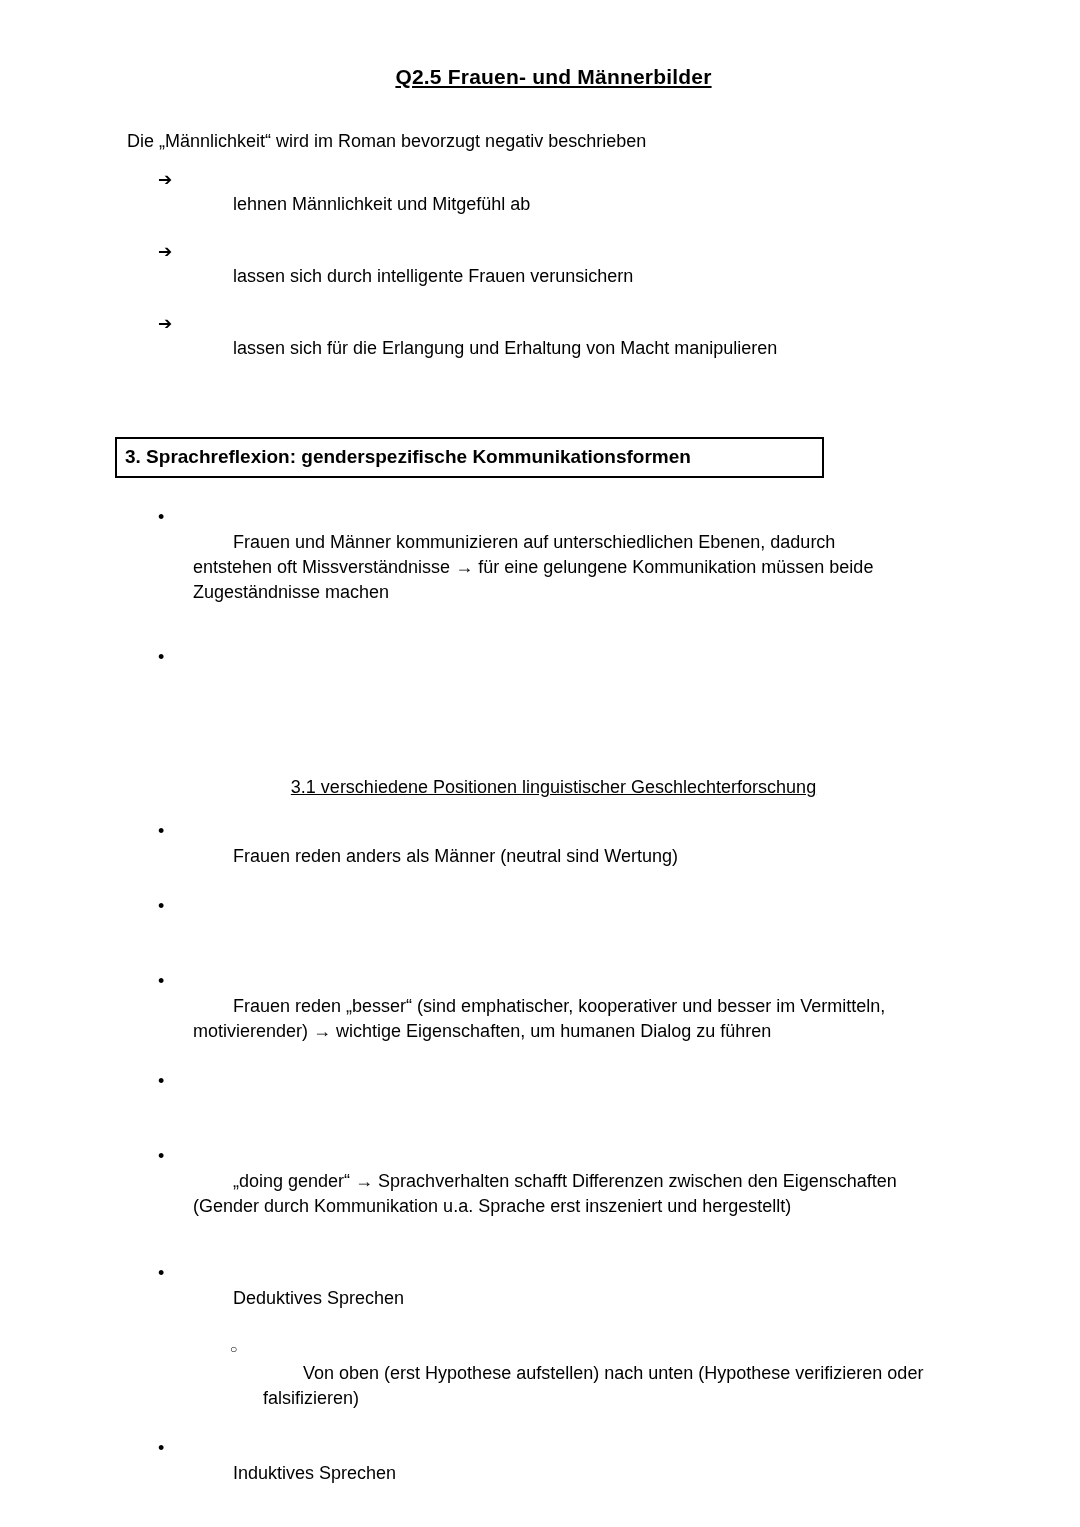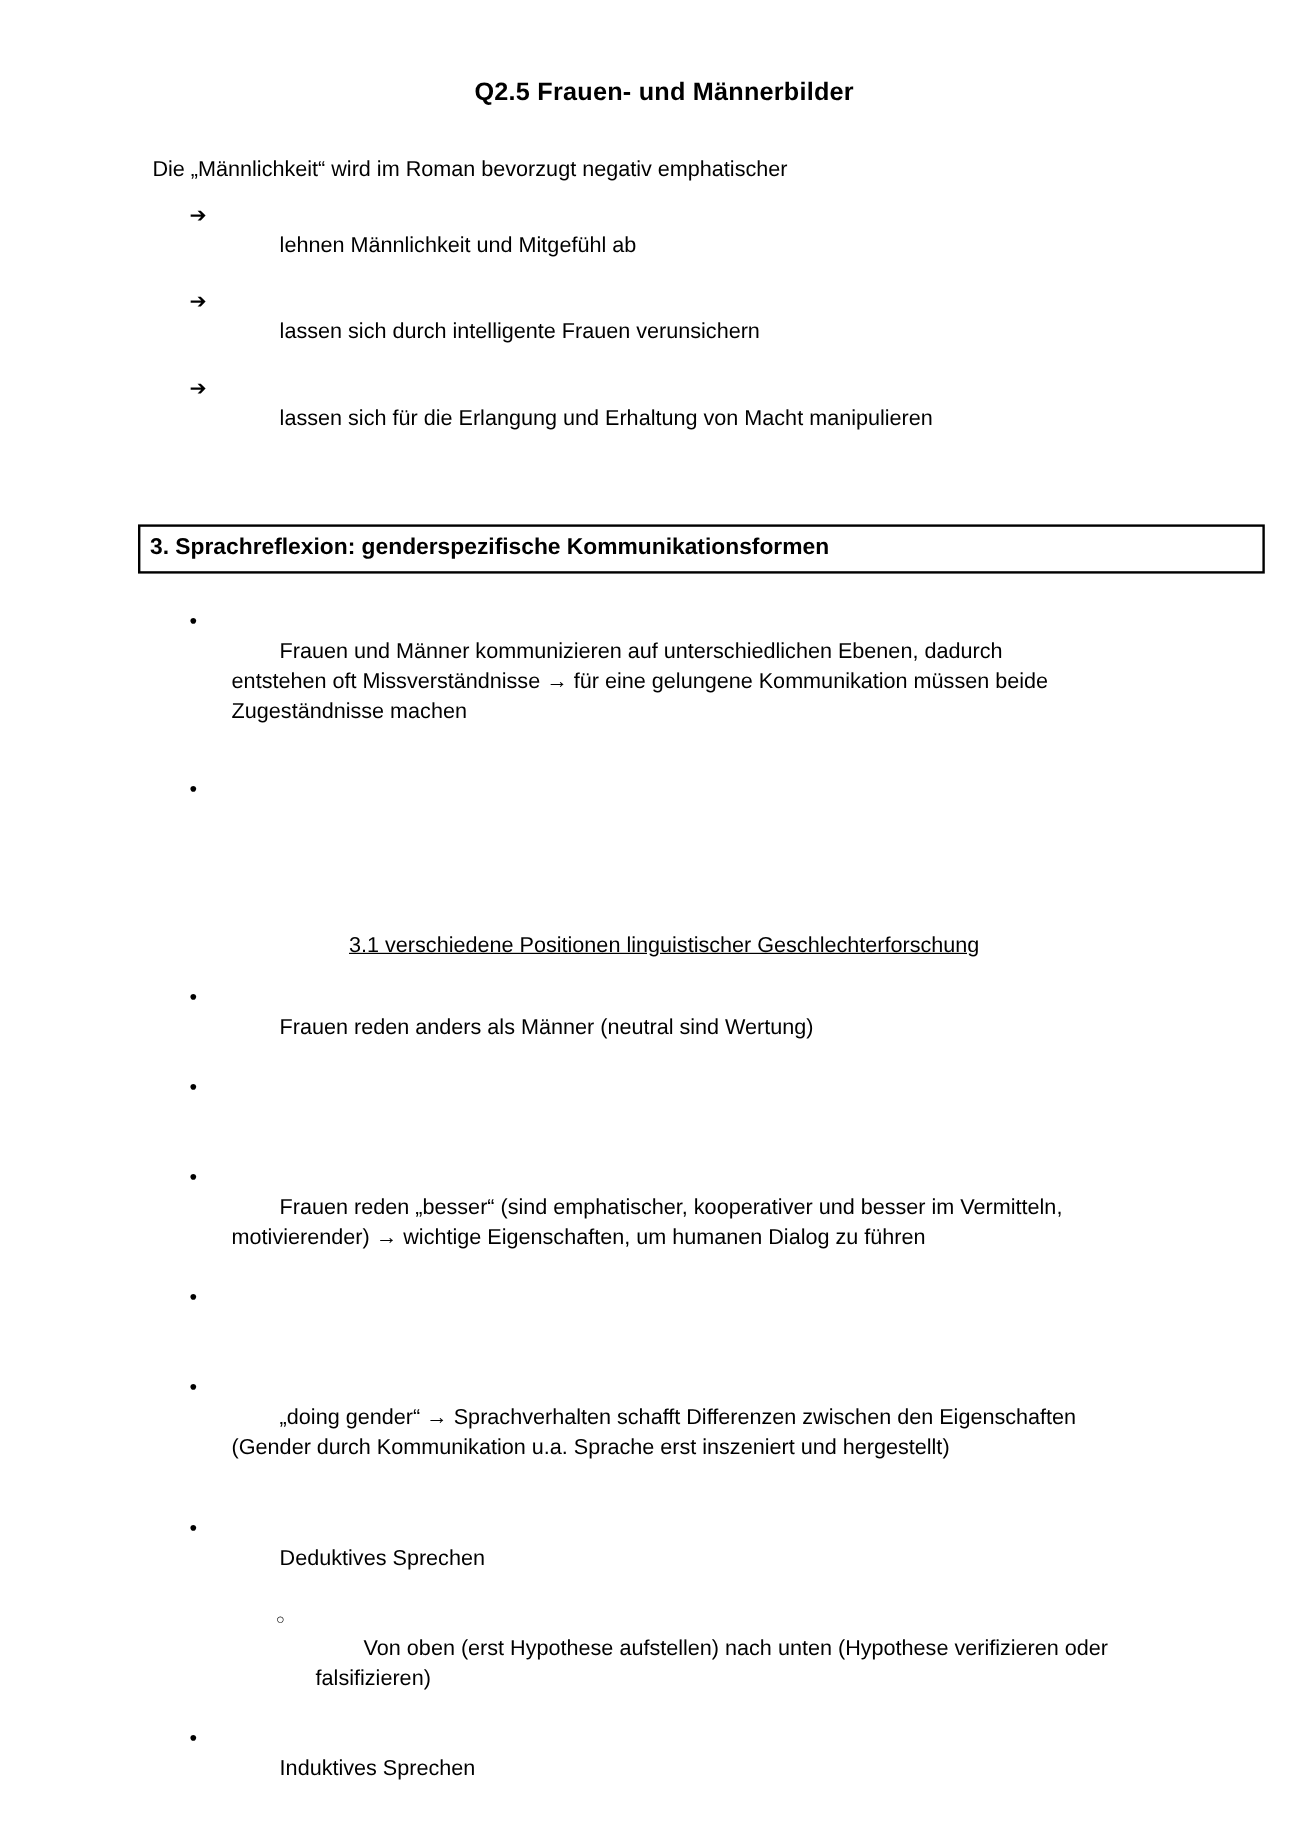--- a/index.html
+++ b/index.html
@@ -16,32 +16,33 @@
     box-sizing: border-box;
   }
   .content { padding: 62px 100px 0 127px; box-sizing: border-box; }
 
   .doc-title {
     font-size: 21px;
     font-weight: bold;
     line-height: 29px;
     text-align: center;
     letter-spacing: 0.2px;
+    text-decoration: underline;
   }
 
   .intro-lead { margin-top: 38px; white-space: pre-wrap; }
 
   .arrow-list { margin-top: 14px; }
   .arrow-item { position: relative; padding-left: 66px; line-height: 24px; white-space: pre-wrap; }
   .arrow-item .mark { position: absolute; left: 31px; top: 0; font-size: 17px; }
 
   .section-box {
     margin-top: 53px;
     margin-left: -12px;
-    width: 939px;
+    width: 709px;
     box-sizing: border-box;
     border: 2px solid #000000;
     padding: 5px 24px 7px 8px;
     font-size: 19px;
     font-weight: bold;
     line-height: 25px;
   }
 
   .bullet-list-a { margin-top: 27px; }
   .bullet-item { position: relative; padding-left: 66px; white-space: pre-wrap; }
@@ -62,21 +63,21 @@
   .sub-item .mark { position: absolute; left: 103px; top: 1px; font-size: 12px; line-height: 24px; }
 </style>
 </head>
 <body>
 
 <div class="page">
   <div class="content">
 
     <div class="doc-title">Q2.5 Frauen- und Männerbilder</div>
 
-    <div class="intro-lead">Die „Männlichkeit“ wird im Roman bevorzugt negativ emphatischer</div>
+    <div class="intro-lead">Die „Männlichkeit“ wird im Roman bevorzugt negativ beschrieben</div>
 
     <div class="arrow-list">
       <div class="arrow-item">
         <span class="mark">➔</span><span>lehnen Männlichkeit und Mitgefühl ab</span>
       </div>
       <div class="arrow-item">
         <span class="mark">➔</span><span>lassen sich durch intelligente Frauen verunsichern</span>
       </div>
       <div class="arrow-item">
         <span class="mark">➔</span><span>lassen sich für die Erlangung und Erhaltung von Macht manipulieren</span>

